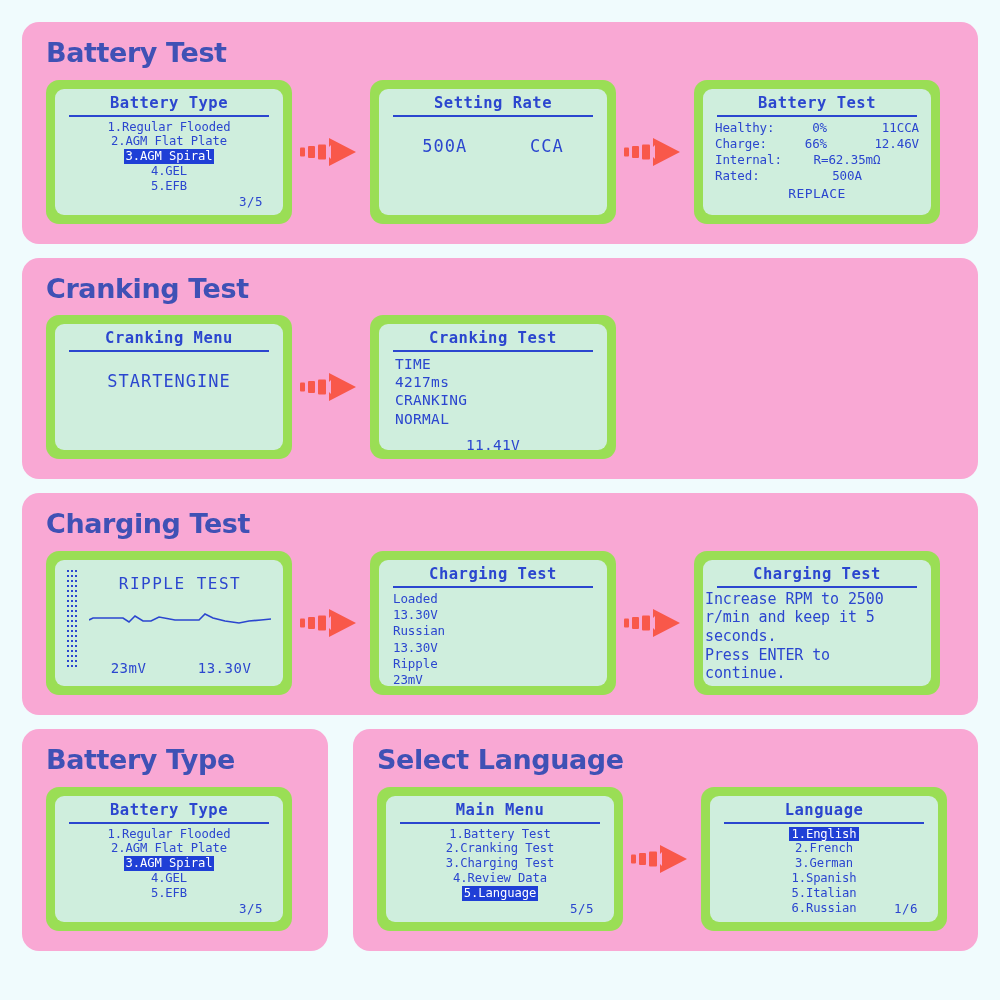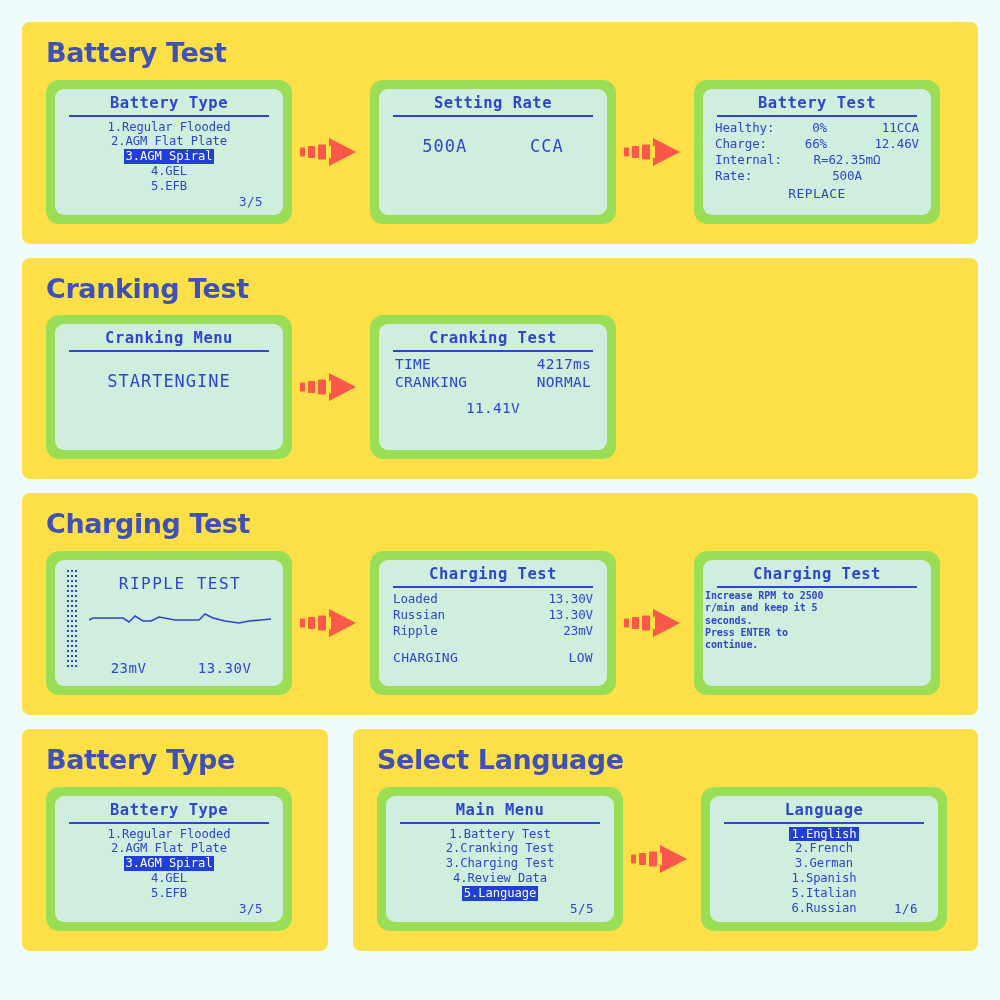--- a/index.html
+++ b/index.html
@@ -13,22 +13,22 @@
     width: 1000px; height: 1000px;
     position: relative;
     padding: 22px;
     display: flex;
     flex-direction: column;
     gap: 14px;
   }
 
   
   .panel {
-    background: #fde047;
-    border-radius: 8px;
+    background: #f9a8d4;
+    border-radius: 17px;
     padding: 16px 24px 20px 24px;
     position: relative;
   }
   .panel-title {
     font-family: "DejaVu Sans", sans-serif;
     font-weight: bold;
     font-size: 27px;
     letter-spacing: -0.4px;
     color: #3f51b5;
     margin-bottom: 12px;
@@ -110,20 +110,21 @@
     letter-spacing: 0.5px;
     font-family: "DejaVu Sans Mono", monospace;
     color: #2b46cf;
   }
 
   
   .kv {
     display: flex;
     justify-content: space-between;
     white-space: nowrap;
+    flex-direction: column;
   }
   .big-row {
     display: flex;
     justify-content: space-around;
     font-size: 17px;
     letter-spacing: 1px;
     padding-top: 16px;
   }
   .big-row.tight { justify-content: center; }
 
@@ -142,21 +143,21 @@
   .center-line { text-align: center; padding-top: 2px; font-size: 13px; letter-spacing: 0.4px;}
 
   .cr-row { font-size: 14.5px; line-height: 1.25; letter-spacing: 0.3px; }
   .cr-row .kv { padding: 0 4px; }
   .cr-center { text-align: center; font-size: 14.5px; padding-top: 8px; letter-spacing: 0.3px;}
 
   .chg-list { font-size: 12.5px; line-height: 1.3; }
   .chg-list .kv { padding: 0 2px; }
   .chg-foot { display: flex; justify-content: space-between; font-size: 13px; padding: 10px 2px 0 2px; letter-spacing: 0.3px;}
 
-  .instr { font-size: 10px; line-height: 1.24; padding: 2px 2px 0 2px; font-weight: bold; }
+  .instr { font-size: 15px; line-height: 1.24; padding: 2px 2px 0 2px; font-weight: normal; }
 
   
   .ripple-screen { position: relative; }
   .ripple-title {
     text-align: center;
     font-size: 16px;
     letter-spacing: 1.5px;
     padding-top: 14px;
     padding-left: 22px;
     font-weight: normal;
@@ -252,21 +253,21 @@
             <div class="r">
               <span class="c1">Charge:</span>
               <span class="c2">66%</span>
               <span class="c3">12.46V</span>
             </div>
             <div class="r span">
               <span class="c1">Internal:</span>
               <span class="c2">R=62.35mΩ</span>
             </div>
             <div class="r span">
-              <span class="c1">Rate:</span>
+              <span class="c1">Rated:</span>
               <span class="c2">500A</span>
             </div>
             <div class="center-line">REPLACE</div>
           </div>
         </div>
       </div>
 
     </div>
   </div>
 

